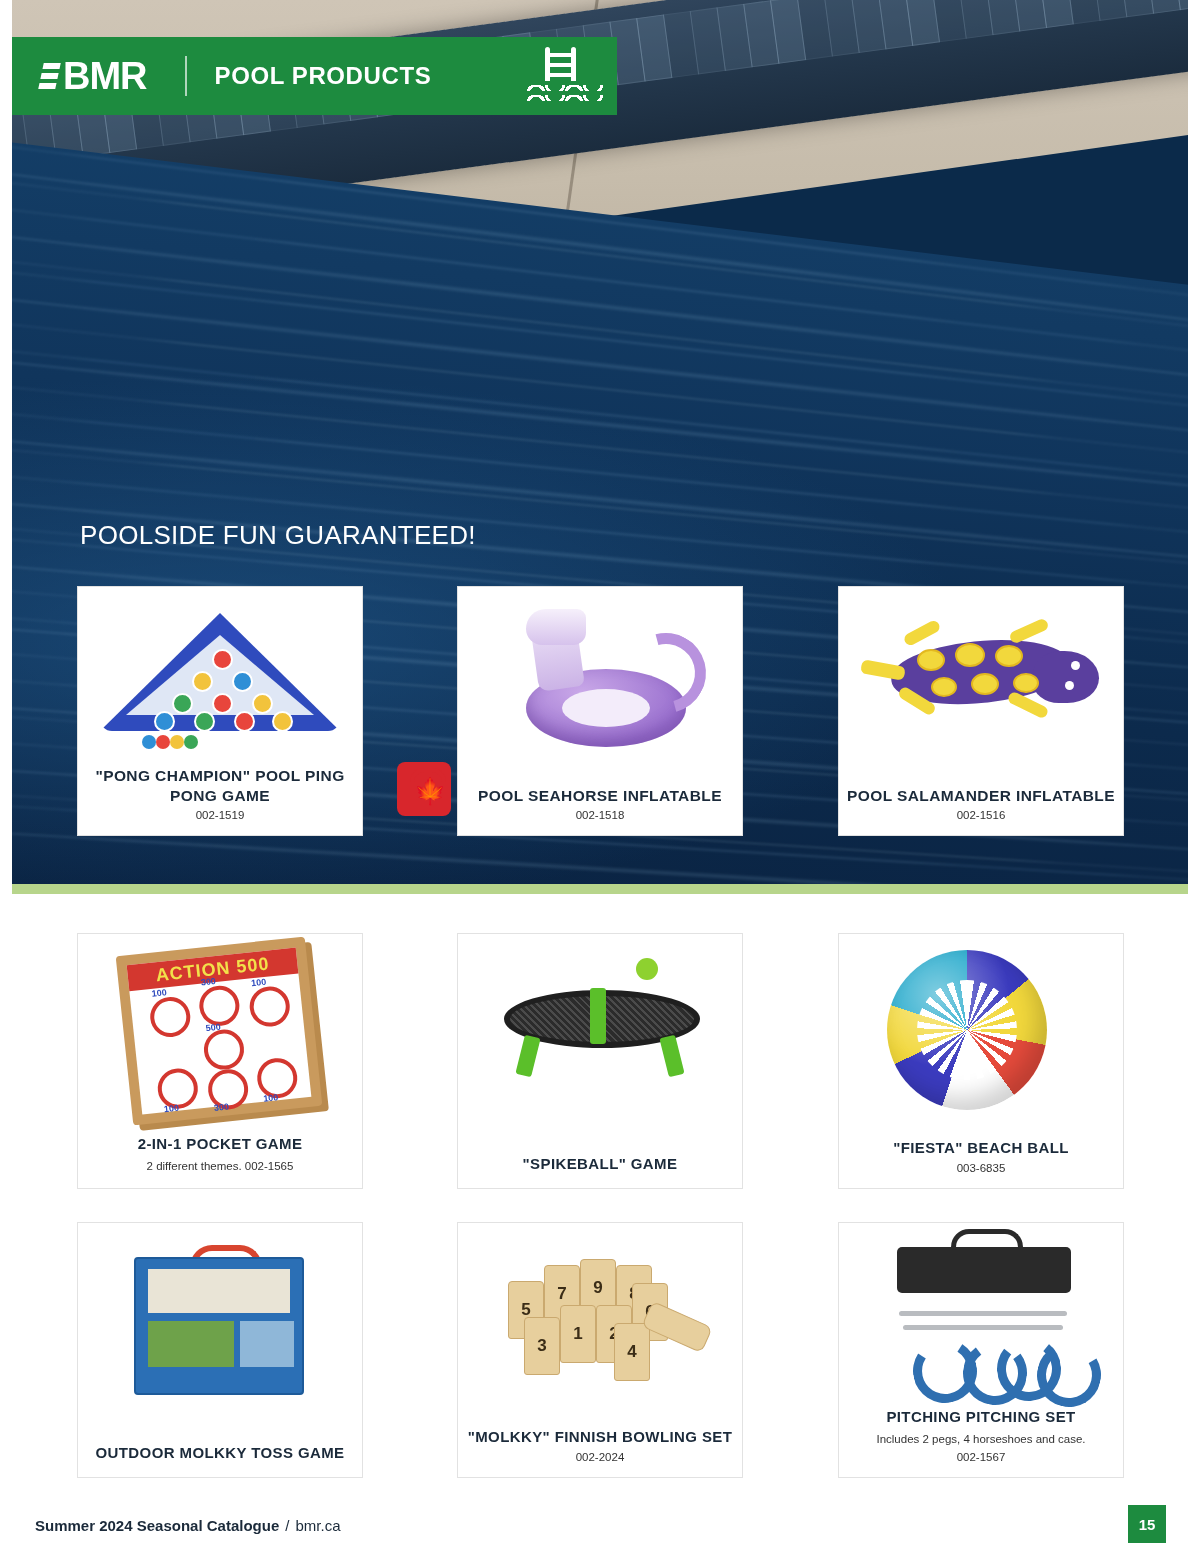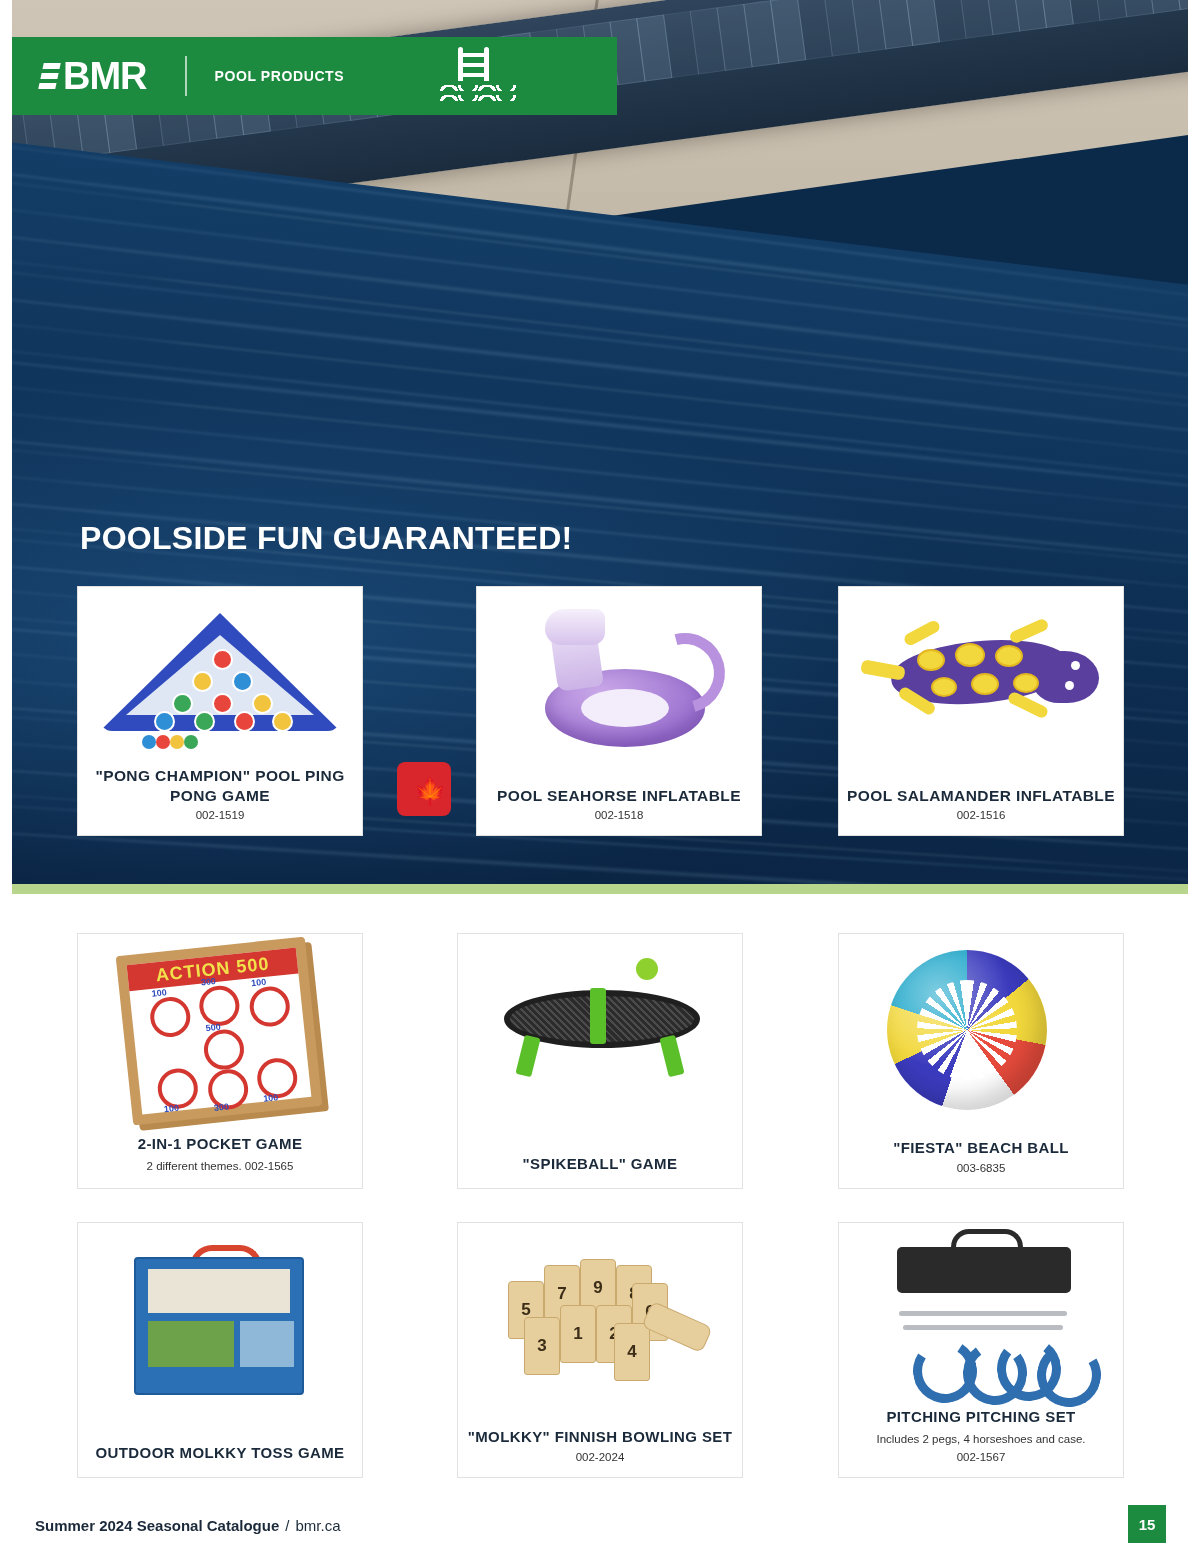--- a/index.html
+++ b/index.html
@@ -129,21 +129,21 @@
     transform: skewX(-12deg);
   }
   .hdr-divider {
     width: 2px;
     height: 40px;
     background: rgba(255,255,255,.65);
     margin: 0 28px 0 38px;
   }
   .hdr-title {
     color: #ffffff;
-    font-size: 14px;
+    font-size: 24px;
     font-weight: bold;
     letter-spacing: .6px;
   }
   .pool-icon {
     margin-left: 96px;
     width: 76px;
     height: 58px;
     position: relative;
   }
   .pool-icon .ladder-rail {
@@ -169,22 +169,22 @@
     background-size: 38px 12px;
     background-repeat: repeat-x;
   }
 
   
   .hero-headline {
     position: absolute;
     left: 80px;
     top: 520px;
     color: #ffffff;
-    font-size: 32px;
-    font-weight: bold;
+    font-size: 26px;
+    font-weight: normal;
     letter-spacing: .3px;
     z-index: 4;
   }
 
   
   .card {
     position: absolute;
     background: #ffffff;
     border: 1px solid #e2e2e2;
     box-sizing: border-box;
@@ -223,21 +223,21 @@
   }
   .cap .sku {
     font-size: 11.5px;
     color: #333;
     margin-top: 4px;
   }
 
   
   .hero-card { width: 286px; height: 250px; top: 586px; }
   #hc1 { left: 77px; }
-  #hc2 { left: 476px; }
+  #hc2 { left: 457px; }
   #hc3 { left: 838px; }
   .hero-card .cap .name { font-size: 15.5px; }
 
   
   .grid-card { width: 286px; height: 256px; }
   #gc1 { left: 77px;  top: 933px; }
   #gc2 { left: 457px; top: 933px; }
   #gc3 { left: 838px; top: 933px; }
   #gc4 { left: 77px;  top: 1222px; }
   #gc5 { left: 457px; top: 1222px; }

